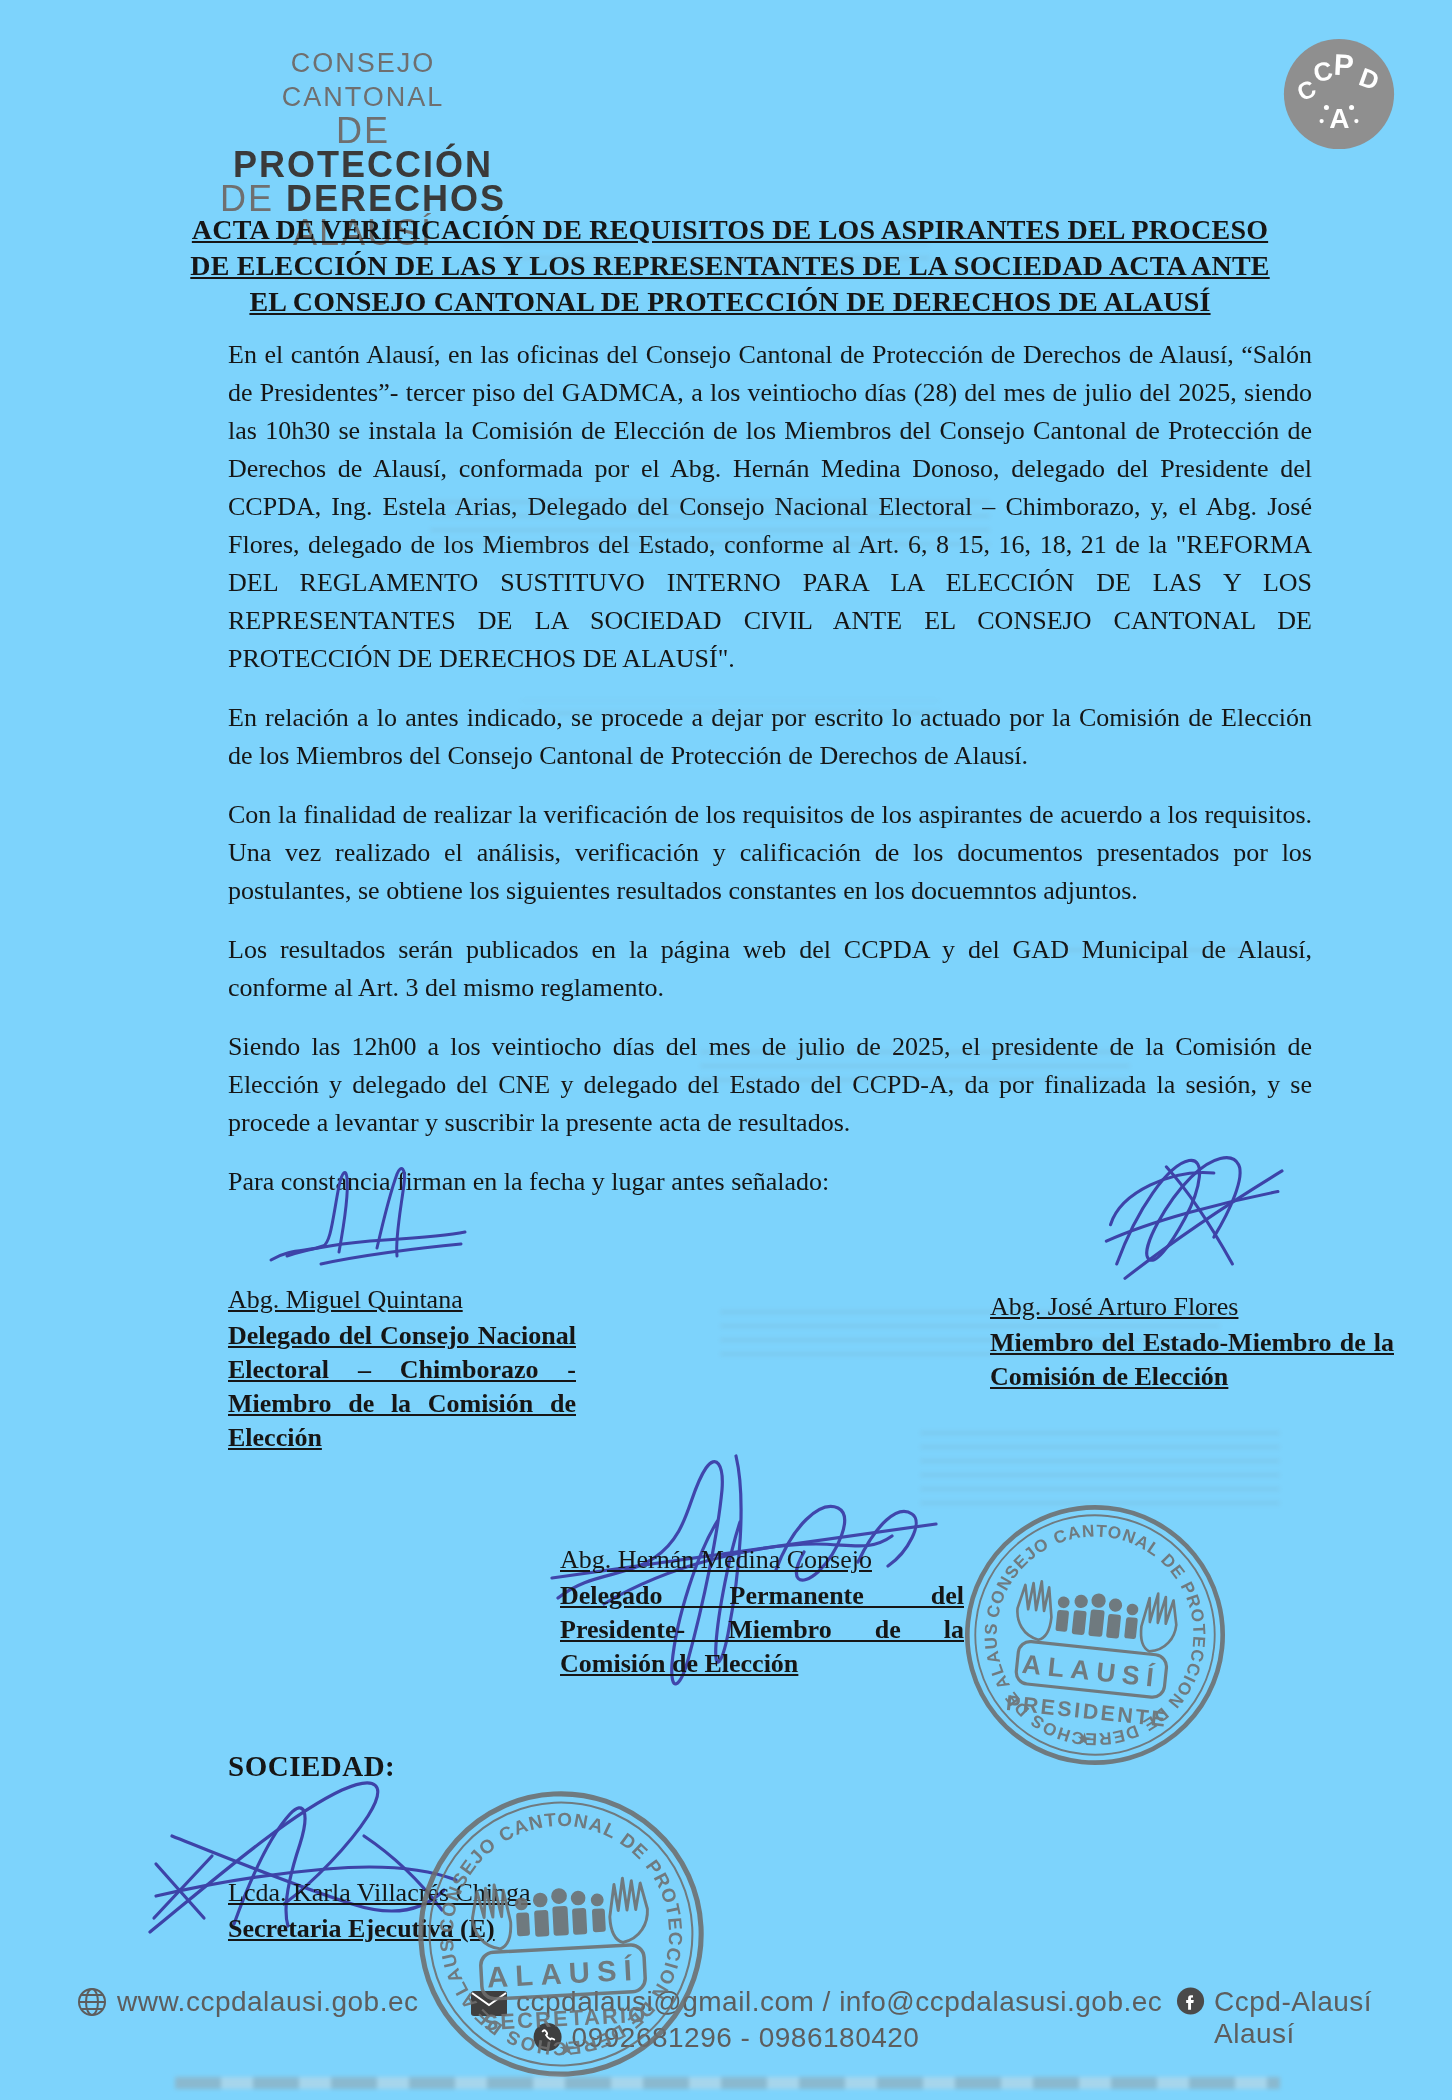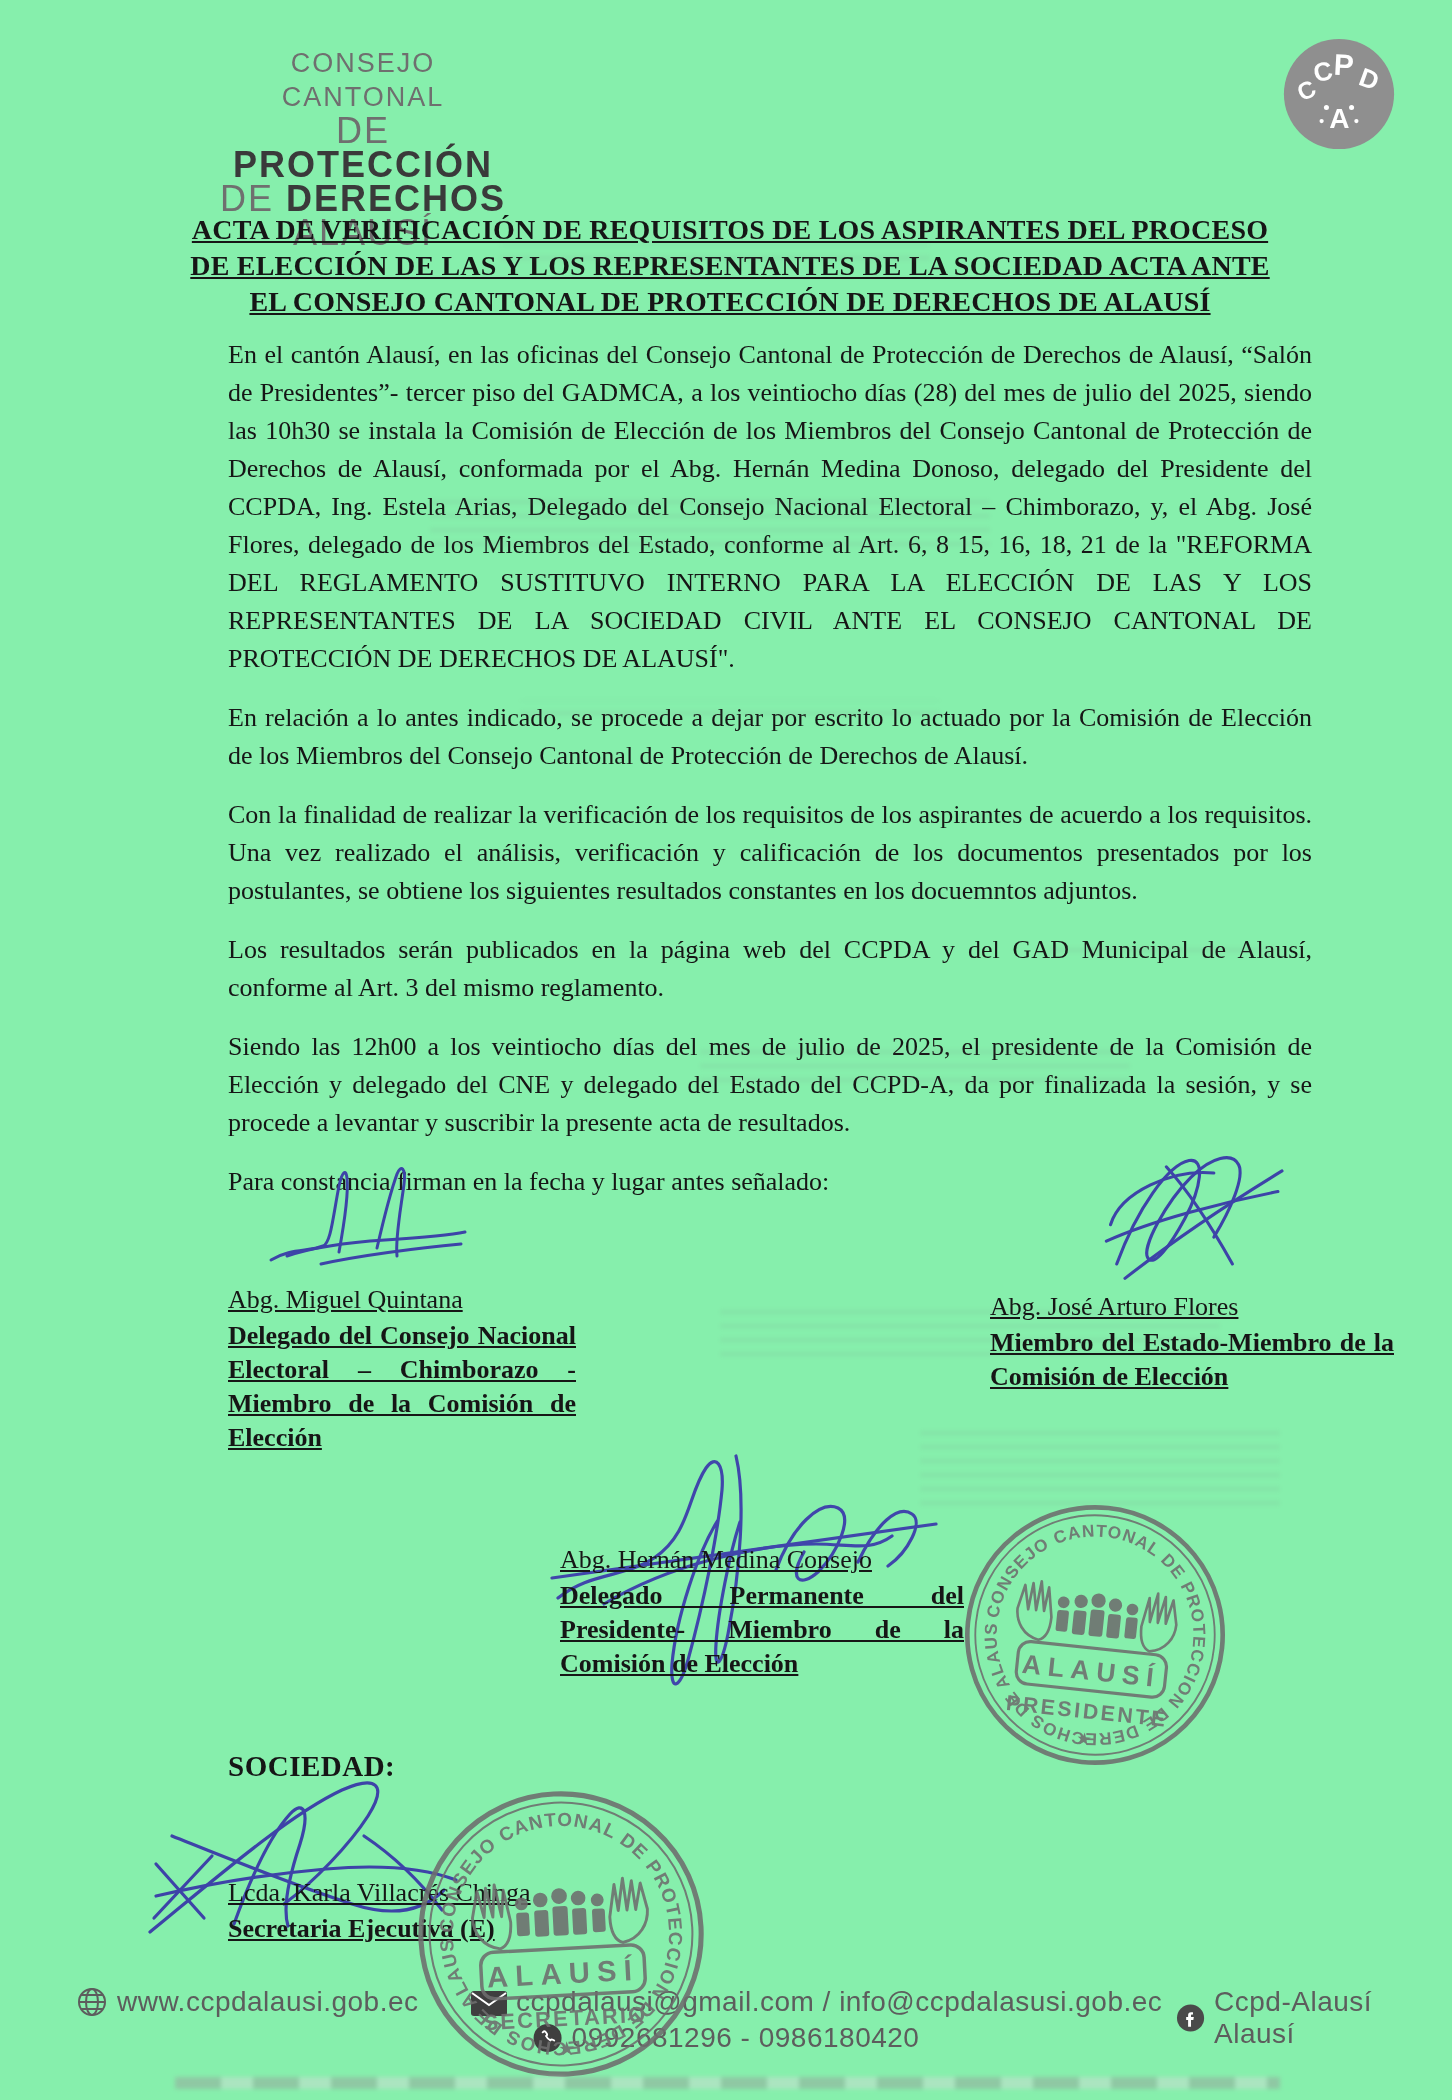--- a/index.html
+++ b/index.html
@@ -1,18 +1,18 @@
 <!DOCTYPE html>
 <html><head>
 <meta charset="utf-8">
 <style>
   html,body { margin:0; padding:0; background:#e8e8e8; }
   .page {
     position:relative; width:1452px; height:2100px; margin:0 auto;
-    background:#86efac; overflow:hidden;
+    background:#7dd3fc; overflow:hidden;
     font-family:"Liberation Serif", serif; color:#161616;
   }
   
   .org-block { position:absolute; left:208px; top:46px; width:310px; text-align:center;
     font-family:"Liberation Sans", sans-serif; line-height:34px; }
   .org-light { color:#6f6f6f; font-weight:400; letter-spacing:2px; }
   .org-bold  { color:#3a3a3a; font-weight:700; letter-spacing:2px; }
   .org-l1 { font-size:27px; }
   .org-l2, .org-l3 { font-size:36px; }
   .badge { position:absolute; left:1281px; top:36px; width:116px; height:116px; }
@@ -25,21 +25,21 @@
   .content p.closing { text-align:left; }
   
   .sigblock { position:absolute; font-size:26px; line-height:34px;text-decoration:underline; }
   .sig-name { font-weight:400; margin-bottom:2px; }
   .sig-title { font-weight:700; text-align:justify; }
   .certify-heading { position:absolute; left:228px; top:1750px; font-weight:700; font-size:29px; letter-spacing:.5px; }
   .sig-svg { position:absolute; pointer-events:none; }
   
   .stamp { position:absolute; opacity:.88; }
   
-  .footer-item { position:absolute; display:flex; align-items:center; gap:9px;
+  .footer-item { position:absolute; display:flex; align-items:flex-start; gap:9px;
     font-family:"Liberation Sans", sans-serif; font-size:28px; color:#5d5d5d; letter-spacing:.5px; }
   
   .ghost { position:absolute; filter:blur(2px); opacity:.10;
     background:repeating-linear-gradient(0deg, #777 0 4px, transparent 4px 14px); }
   .smudge { position:absolute; left:175px; top:2077px; width:1105px; height:12px; filter:blur(2px); opacity:.45;
     background:repeating-linear-gradient(90deg, #9a9a9a 0 46px, #d9d9d9 46px 78px); }
 </style>
 </head>
 <body>
 

